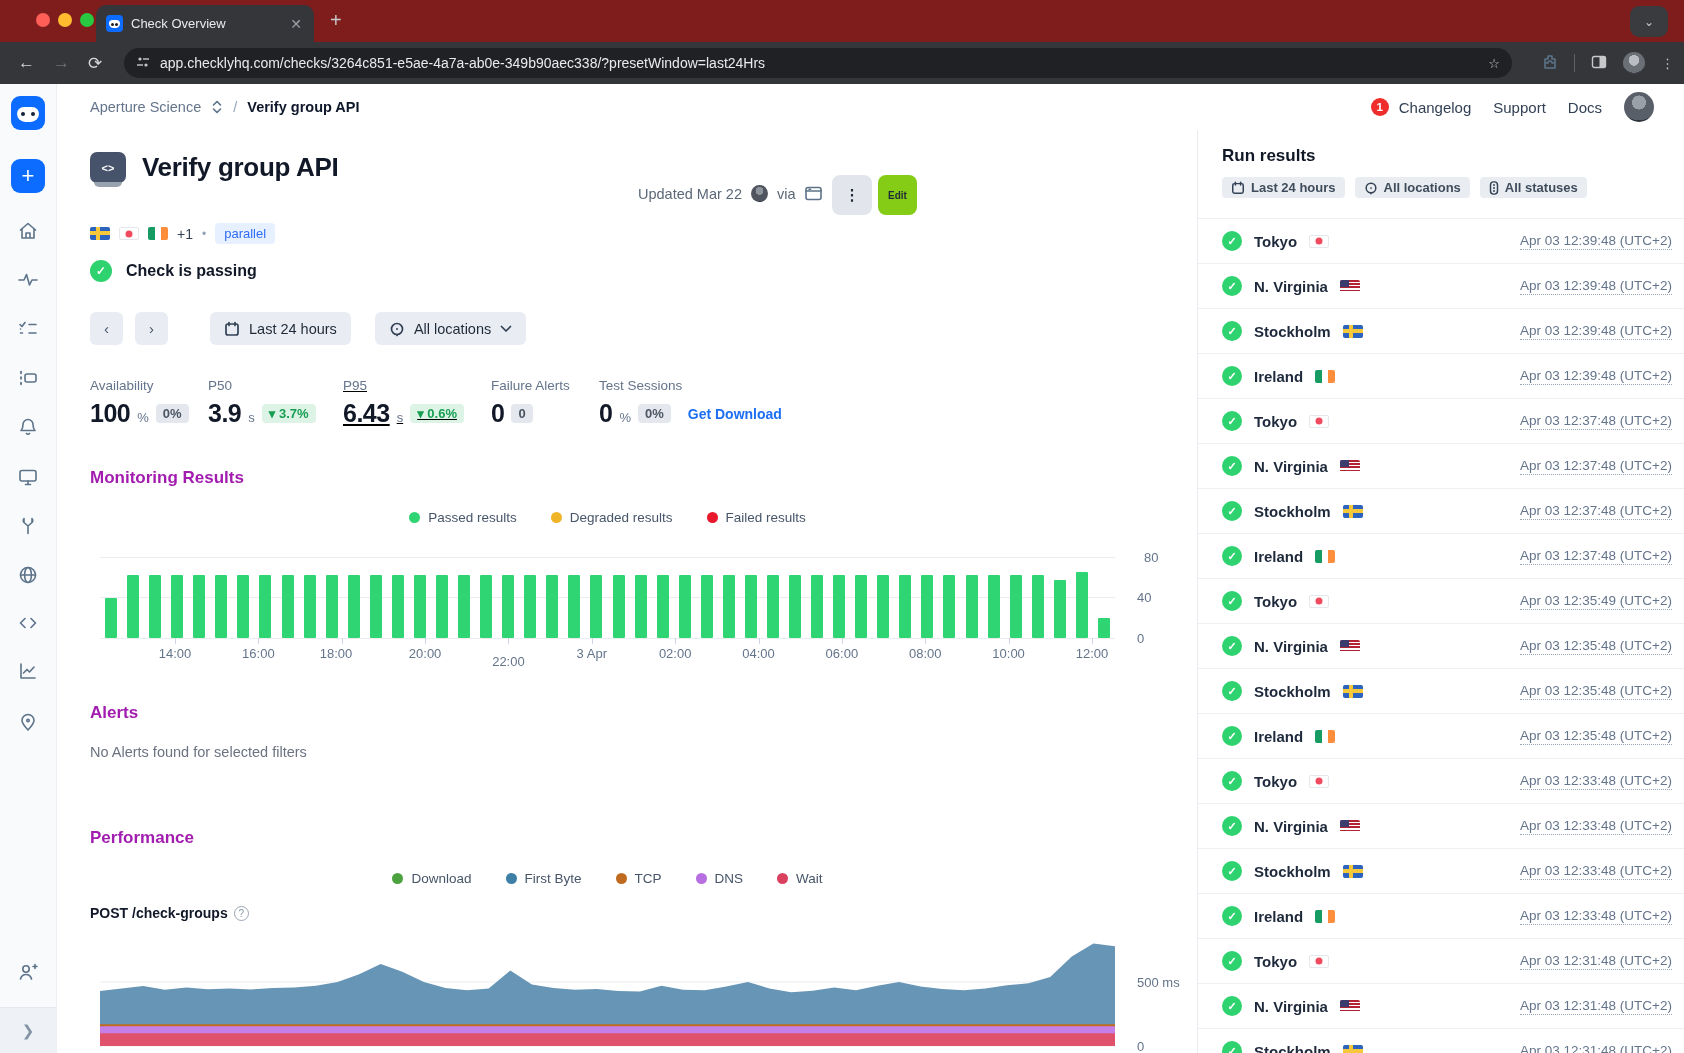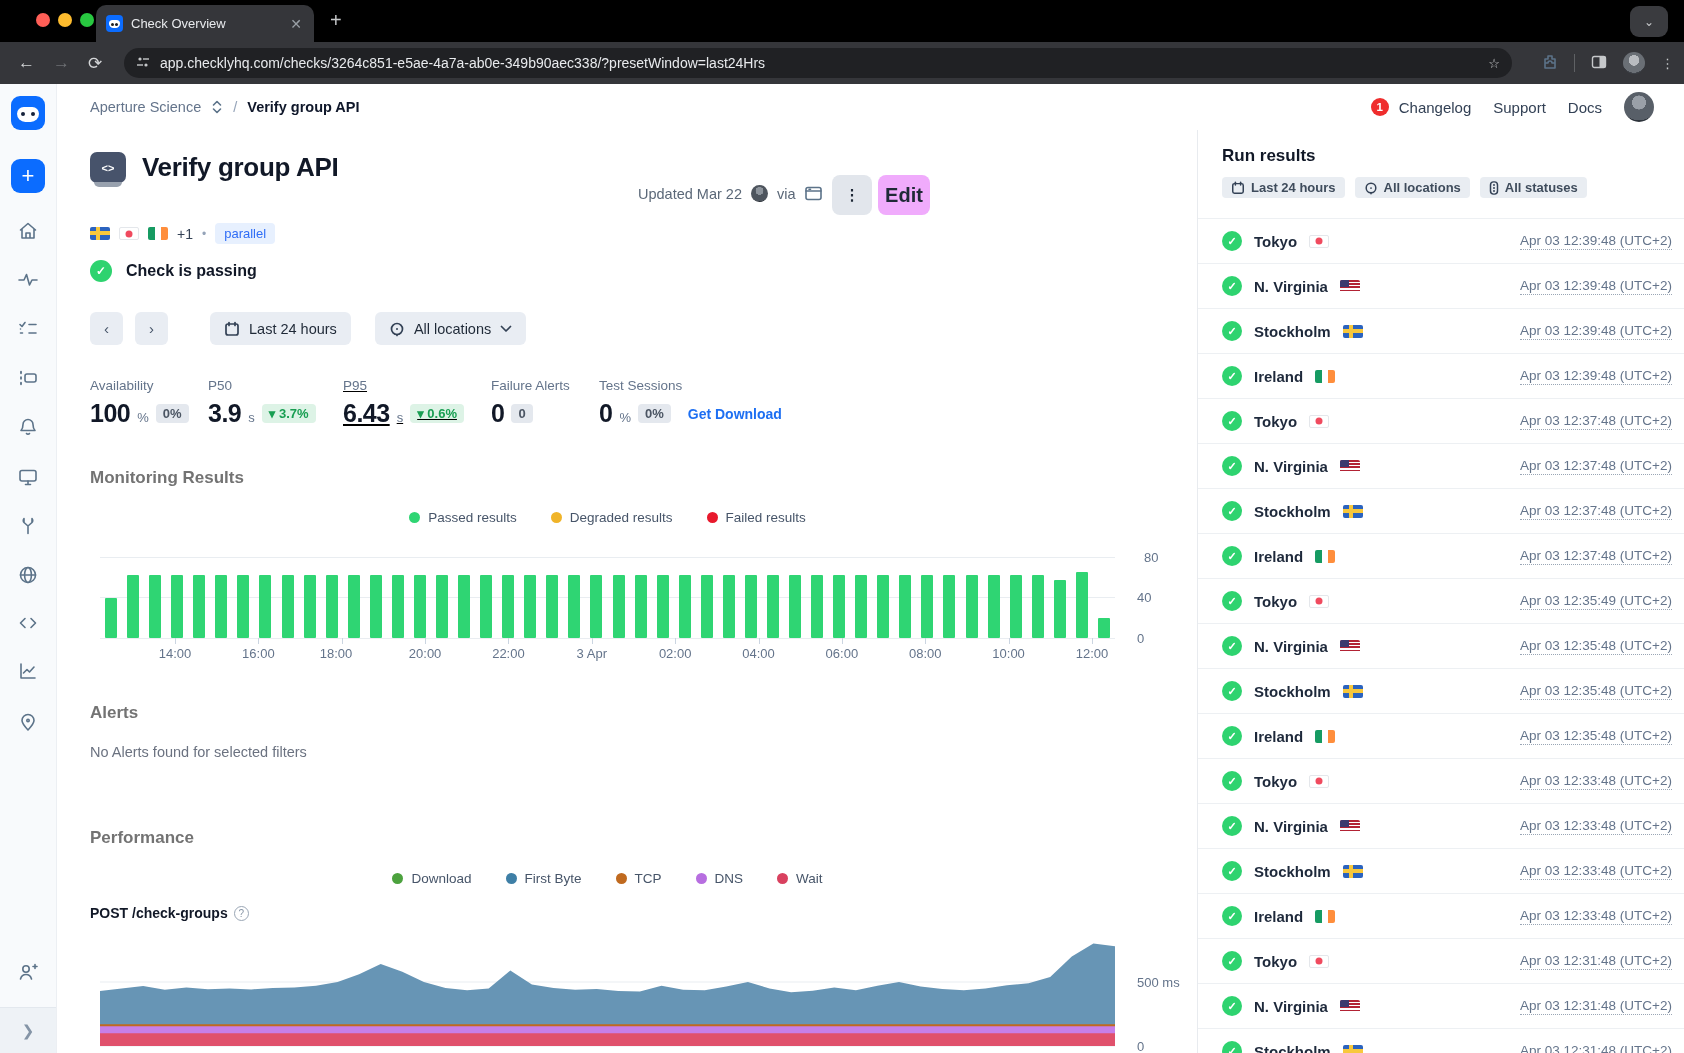--- a/index.html
+++ b/index.html
@@ -1,21 +1,21 @@
 <!DOCTYPE html>
 <html><head>
 <meta charset="utf-8">
 <style>
   * { margin:0; padding:0; box-sizing:border-box; }
   html,body { width:1684px; height:1053px; overflow:hidden; }
   body { font-family:"Liberation Sans", sans-serif; background:#fff; position:relative; }
   .win { position:absolute; inset:0; }
 
   
-  .tabstrip { position:absolute; left:0; top:0; width:1684px; height:42px; background:#000000; }
+  .tabstrip { position:absolute; left:0; top:0; width:1684px; height:42px; background:#7f1d1d; }
   .tl { position:absolute; top:13px; width:14px; height:14px; border-radius:50%; }
   .tl.red{ left:36px; background:#ff5f57; } .tl.yel{ left:58px; background:#febc2e; } .tl.grn{ left:80px; background:#28c840; }
   .tab { position:absolute; left:96px; top:5px; width:218px; height:37px; background:#35363a; border-radius:10px 10px 0 0; display:flex; align-items:center; padding:0 10px; gap:8px; }
   .favicon { width:17px; height:17px; border-radius:4px; background:#0b6cff; position:relative; flex:0 0 auto; }
   .favicon::after{ content:""; position:absolute; left:3px; top:5px; width:11px; height:8px; background:#fff; border-radius:4px 4px 5px 5px; }
   .favicon::before{ content:""; position:absolute; left:5px; top:8px; width:3px; height:3px; background:#1f2023; border-radius:50%; box-shadow:4px 0 0 #1f2023; z-index:1; }
   .tab-title { color:#e8eaed; font-size:13px; flex:1; white-space:nowrap; overflow:hidden; }
   .tab-close { color:#9aa0a6; font-size:14px; padding:0 2px; }
   .newtab { position:absolute; left:330px; top:9px; color:#c6c8ca; font-size:20px; font-weight:300; }
   .tabsearch { position:absolute; right:16px; top:6px; width:38px; height:31px; background:#3a3b3f; border-radius:9px; color:#c6c8ca; display:flex; align-items:center; justify-content:center; font-size:12px; }
@@ -78,38 +78,38 @@
   .stats-zone { left:0; top:248px; width:1140px; height:60px; }
   .stat { position:absolute; top:0; }
   .stat-label { font-size:13.5px; color:#64748b; margin-bottom:6px; }
   .stat-line { display:flex; align-items:center; gap:7px; }
   .stat-value { font-size:25px; font-weight:700; color:#111827; letter-spacing:-.5px; }
   .stat-unit { font-size:13px; color:#64748b; margin-top:8px; }
   .sbadge { font-size:13px; padding:2px 7px; border-radius:4px; font-weight:600; }
   .sbadge.neutral { background:#e4e8ee; color:#4b5563; }
   .sbadge.good { background:#ddf3e6; color:#189e52; }
   .stat-link { font-size:14px; font-weight:700; color:#1d6ff2; margin-left:10px; }
-  .sec-title { font-size:17px; font-weight:700; color:#737373; }
+  .sec-title { font-size:17px; font-weight:700; color:#a21caf; }
   .legend { display:flex; justify-content:center; gap:34px; }
   .leg-item { display:flex; align-items:center; gap:8px; font-size:13.5px; color:#475569; }
   .leg-dot { width:11px; height:11px; border-radius:50%; }
   .mon-chart { left:43px; top:420px; width:1090px; height:112px; }
   .gridline { position:absolute; left:0; width:1015px; height:1px; background:#e9edf1; }
   .ylab { position:absolute; left:1037px; font-size:13px; color:#64748b; transform:translateY(-50%); }
   .bar { position:absolute; bottom:24px; width:12px; background:#2fd573; border-radius:1px; }
   .xtick { position:absolute; top:88px; width:1px; height:6px; background:#cbd5e1; }
   .xlab { position:absolute; top:96px; font-size:13px; color:#64748b; transform:translateX(-50%); }
   .alerts-empty { font-size:14.5px; color:#6b7280; }
   .endpoint { font-size:14px; font-weight:700; color:#111827; display:flex; align-items:center; gap:6px; }
   .qmark { width:15px; height:15px; border:1px solid #9aa6b5; border-radius:50%; color:#8694a5; font-size:10px; font-weight:400; display:inline-flex; align-items:center; justify-content:center; }
   .perf-chart { left:43px; top:805px; width:1090px; height:118px; }
   .updated-row { left:581px; top:55px; display:flex; align-items:center; gap:9px; font-size:14.5px; color:#5b6878; }
   .mini-avatar { width:17px; height:17px; border-radius:50%; background:radial-gradient(circle at 50% 35%, #8d949c 0 28%, #4e555e 29% 72%, #262c34 73%); }
   .kebab-btn { left:775px; top:45px; width:40px; height:40px; background:#e2e6ec; border-radius:8px; display:flex; align-items:center; justify-content:center; color:#1f2937; font-size:15px; font-weight:700; letter-spacing:0; }
-  .edit-btn { left:821px; top:45px; width:52px; height:40px; background:#f0abfc; border-radius:8px; display:flex; align-items:center; justify-content:center; color:#1f2937; font-size:20px; font-weight:700; }
+  .edit-btn { left:821px; top:45px; width:39px; height:40px; background:#84cc16; border-radius:8px; display:flex; align-items:center; justify-content:center; color:#1f2937; font-size:10px; font-weight:700; }
   .sched-btn { left:883px; top:45px; height:40px; padding:0 14px; background:#0b6cff; border-radius:8px; display:flex; align-items:center; gap:9px; color:#fff; font-size:14.5px; font-weight:700; }
   .kbd { width:21px; height:19px; background:rgba(255,255,255,.25); border-radius:4px; display:flex; align-items:center; justify-content:center; font-size:12px; font-weight:400; }
 
   
   .aside { position:absolute; left:1197px; top:46px; width:487px; height:923px; background:#fff; border-left:1px solid #e8ebef; }
   .runs-title { position:absolute; left:24px; top:16px; font-size:17px; font-weight:700; color:#111827; }
   .chips { position:absolute; left:24px; top:47px; display:flex; gap:10px; }
   .chip { height:21px; background:#e9edf2; border-radius:4px; display:flex; align-items:center; gap:6px; padding:0 9px; font-size:13px; color:#3f4c5c; font-weight:600; }
   .run-list { position:absolute; left:0; top:88px; width:487px; border-top:1px solid #edf0f3; }
   .run-row { height:45px; border-bottom:1px solid #edf0f3; display:flex; align-items:center; padding:0 13px 0 24px; gap:12px; }
@@ -446,21 +446,21 @@
           <div class="bar" style="left: 997.935px; height: 20.25px; background: rgb(47, 213, 115);"></div>
           <div class="xtick" style="left: 75px;"></div>
           <div class="xlab" style="left: 75px;">14:00</div>
           <div class="xtick" style="left: 158.36px;"></div>
           <div class="xlab" style="left: 158.36px;">16:00</div>
           <div class="xtick" style="left: 241.72px;"></div>
           <div class="xlab" style="left: 236px;">18:00</div>
           <div class="xtick" style="left: 325.08px;"></div>
           <div class="xlab" style="left: 325.08px;">20:00</div>
           <div class="xtick" style="left: 408.44px;"></div>
-          <div class="xlab" style="left: 408.44px;">22:00</div>
+          <div class="xlab" style="left: 408.44px; margin-top: 8px;">22:00</div>
           <div class="xtick" style="left: 491.8px;"></div>
           <div class="xlab" style="left: 491.8px;">3 Apr</div>
           <div class="xtick" style="left: 575.16px;"></div>
           <div class="xlab" style="left: 575.16px;">02:00</div>
           <div class="xtick" style="left: 658.52px;"></div>
           <div class="xlab" style="left: 658.52px;">04:00</div>
           <div class="xtick" style="left: 741.88px;"></div>
           <div class="xlab" style="left: 741.88px;">06:00</div>
           <div class="xtick" style="left: 825.24px;"></div>
           <div class="xlab" style="left: 825.24px;">08:00</div>

